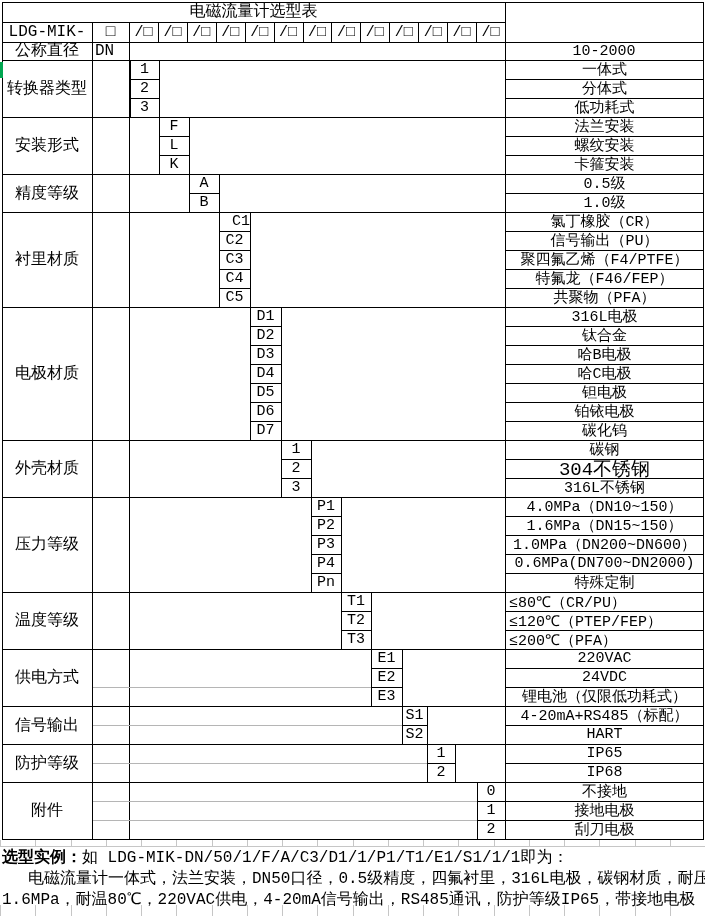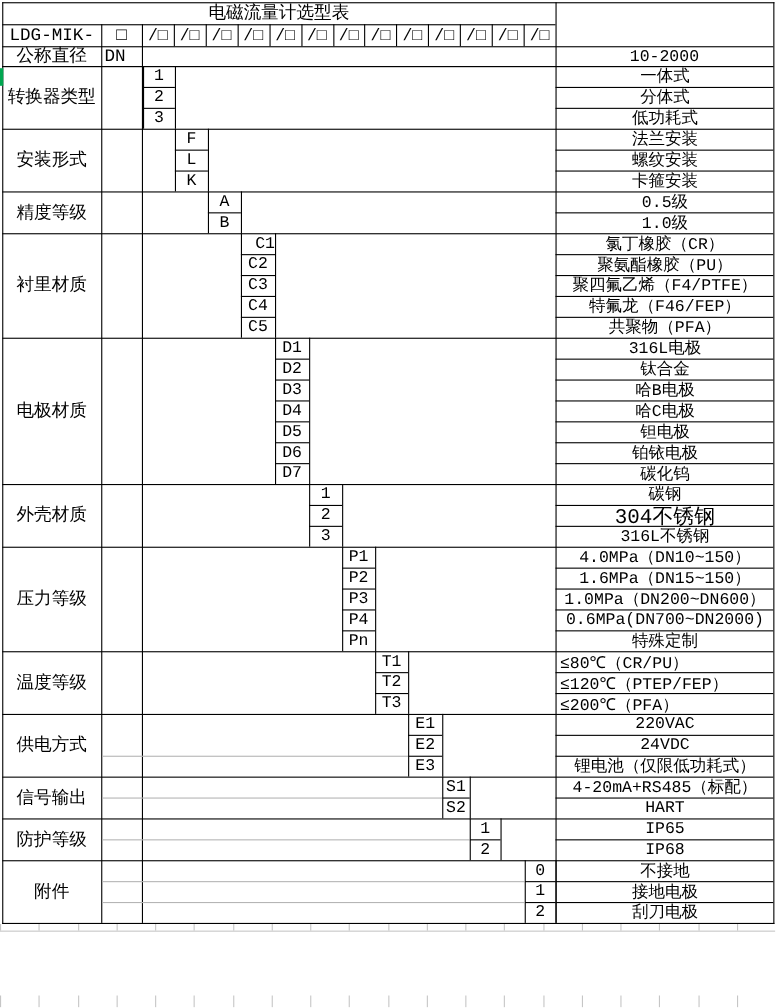--- a/index.html
+++ b/index.html
@@ -107,21 +107,21 @@
       <div style="position: absolute; left: 506px; top: 193px; width: 197px; height: 19px; display: flex; align-items: center; justify-content: center; padding-left: 0px; box-sizing: border-box; font-size: 15px; white-space: nowrap;">1.0级</div>
       <div style="position: absolute; left: 2px; top: 212px; width: 701px; height: 1px; background: rgb(0, 0, 0);"></div>
       <div style="position: absolute; left: 2px; top: 212px; width: 90px; height: 95px; display: flex; align-items: center; justify-content: center; padding-left: 0px; box-sizing: border-box; font-size: 16px; white-space: nowrap;">衬里材质</div>
       <div style="position: absolute; left: 219px; top: 212px; width: 1px; height: 95px; background: rgb(0, 0, 0);"></div>
       <div style="position: absolute; left: 250px; top: 212px; width: 1px; height: 95px; background: rgb(0, 0, 0);"></div>
       <div style="position: absolute; left: 219px; top: 212px; width: 31px; height: 19px; display: flex; align-items: center; justify-content: center; padding-left: 13px; box-sizing: border-box; font-size: 15px; white-space: nowrap;">C1</div>
       <div style="position: absolute; left: 506px; top: 212px; width: 197px; height: 19px; display: flex; align-items: center; justify-content: center; padding-left: 0px; box-sizing: border-box; font-size: 15px; white-space: nowrap;">氯丁橡胶（CR）</div>
       <div style="position: absolute; left: 219px; top: 231px; width: 31px; height: 1px; background: rgb(0, 0, 0);"></div>
       <div style="position: absolute; left: 505px; top: 231px; width: 198px; height: 1px; background: rgb(0, 0, 0);"></div>
       <div style="position: absolute; left: 219px; top: 231px; width: 31px; height: 19px; display: flex; align-items: center; justify-content: center; padding-left: 0px; box-sizing: border-box; font-size: 15px; white-space: nowrap;">C2</div>
-      <div style="position: absolute; left: 506px; top: 231px; width: 197px; height: 19px; display: flex; align-items: center; justify-content: center; padding-left: 0px; box-sizing: border-box; font-size: 15px; white-space: nowrap;">聚氨酯橡胶（PU）</div>
+      <div style="position: absolute; left: 506px; top: 231px; width: 197px; height: 19px; display: flex; align-items: center; justify-content: center; padding-left: 0px; box-sizing: border-box; font-size: 15px; white-space: nowrap;">信号输出（PU）</div>
       <div style="position: absolute; left: 219px; top: 250px; width: 31px; height: 1px; background: rgb(0, 0, 0);"></div>
       <div style="position: absolute; left: 505px; top: 250px; width: 198px; height: 1px; background: rgb(0, 0, 0);"></div>
       <div style="position: absolute; left: 219px; top: 250px; width: 31px; height: 19px; display: flex; align-items: center; justify-content: center; padding-left: 0px; box-sizing: border-box; font-size: 15px; white-space: nowrap;">C3</div>
       <div style="position: absolute; left: 506px; top: 250px; width: 197px; height: 19px; display: flex; align-items: center; justify-content: center; padding-left: 0px; box-sizing: border-box; font-size: 15px; white-space: nowrap;">聚四氟乙烯（F4/PTFE）</div>
       <div style="position: absolute; left: 219px; top: 269px; width: 31px; height: 1px; background: rgb(0, 0, 0);"></div>
       <div style="position: absolute; left: 505px; top: 269px; width: 198px; height: 1px; background: rgb(0, 0, 0);"></div>
       <div style="position: absolute; left: 219px; top: 269px; width: 31px; height: 19px; display: flex; align-items: center; justify-content: center; padding-left: 0px; box-sizing: border-box; font-size: 15px; white-space: nowrap;">C4</div>
       <div style="position: absolute; left: 506px; top: 269px; width: 197px; height: 19px; display: flex; align-items: center; justify-content: center; padding-left: 0px; box-sizing: border-box; font-size: 15px; white-space: nowrap;">特氟龙（F46/FEP）</div>
       <div style="position: absolute; left: 219px; top: 288px; width: 31px; height: 1px; background: rgb(0, 0, 0);"></div>
       <div style="position: absolute; left: 505px; top: 288px; width: 198px; height: 1px; background: rgb(0, 0, 0);"></div>
@@ -303,15 +303,20 @@
       <div style="position: absolute; left: 0px; top: 846px; width: 705px; height: 1px; background: rgb(198, 198, 198);"></div>
     </div>
 
   <div class="cell big title-cell">电磁流量计选型表</div>
   <div class="cell big model-prefix">LDG-MIK-</div>
   <div class="cell big first-box">□</div>
   <div class="cell big dia-label">公称直径</div>
   <div class="cell big dia-code left">DN</div>
   <div class="cell dia-desc">10-2000</div>
 
+  <div id="example">
+    <div class="ex-line"><span class="bold">选型实例：</span><span>如 LDG-MIK-DN/50/1/F/A/C3/D1/1/P1/T1/E1/S1/1/1即为：</span></div>
+    <div class="ex-line indent">电磁流量计一体式，法兰安装，DN50口径，0.5级精度，四氟衬里，316L电极，碳钢材质，耐压</div>
+    <div class="ex-line">1.6MPa，耐温80℃，220VAC供电，4-20mA信号输出，RS485通讯，防护等级IP65，带接地电极</div>
+  </div>
 
   <div id="green-mark" style="background: rgb(0, 166, 80);"></div>
 </div>
 
 </body></html>

